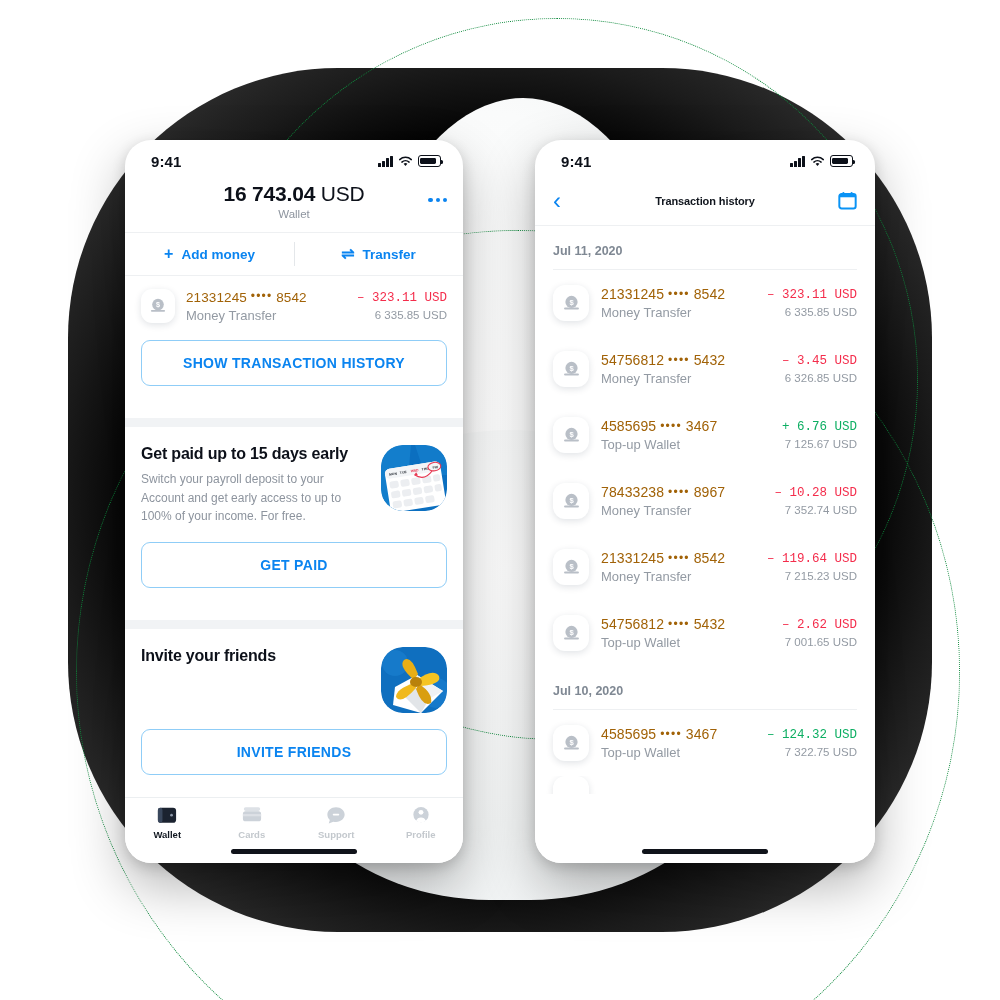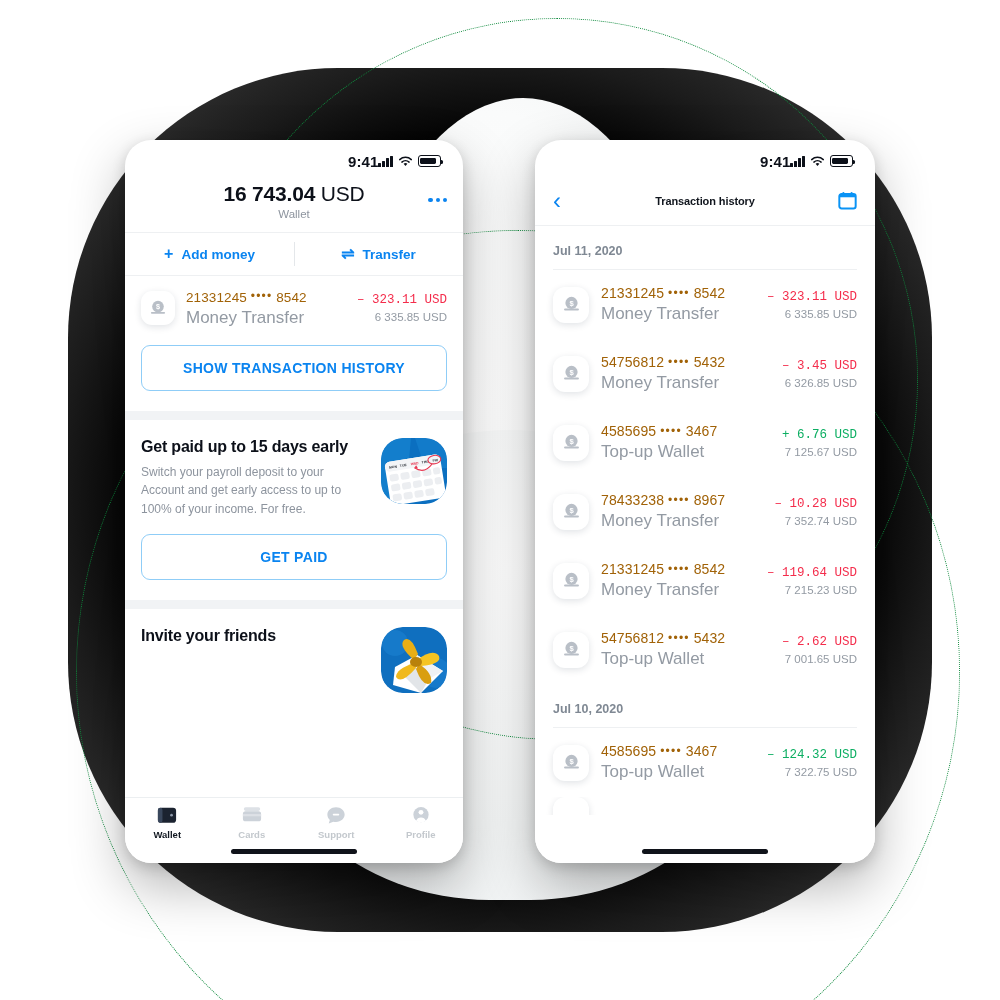--- a/index.html
+++ b/index.html
@@ -82,21 +82,21 @@
     border-radius: 26px;
     overflow: hidden;
     box-shadow: 0 22px 54px rgba(0,0,0,.30), 0 4px 14px rgba(0,0,0,.16);
   }
   .phone-left  { left: 125px; top: 140px; width: 338px; height: 723px; }
   .phone-right { left: 535px; top: 140px; width: 340px; height: 723px; }
 
   
   .statusbar {
     height: 36px;
-    display: flex; align-items: center; justify-content: flex-end;
+    display: flex; align-items: center; justify-content: space-between;
     padding: 6px 22px 0 26px;
   }
   .sb-time { font-size: 15px; font-weight: 700; color: #0c1019; letter-spacing: .1px; }
   .sb-icons { display: flex; align-items: center; gap: 5px; }
   .sb-bars { display: flex; align-items: flex-end; gap: 1.4px; height: 11px; }
   .sb-bars i { display: block; width: 2.6px; background: #0c1019; border-radius: .6px; }
   .sb-bars i:nth-child(1){ height: 4px; }
   .sb-bars i:nth-child(2){ height: 6px; }
   .sb-bars i:nth-child(3){ height: 8.5px; }
   .sb-bars i:nth-child(4){ height: 11px; }
@@ -148,29 +148,29 @@
   .txn-row { display: flex; align-items: center; padding: 13px 16px 13px 16px; gap: 11px; }
   .coin {
     width: 34px; height: 34px; border-radius: 11px; background: #fff;
     box-shadow: 0 2px 7px rgba(23,35,60,.13);
     display:flex; align-items:center; justify-content:center; flex: 0 0 auto;
   }
   .coin svg { display:block; }
   .txn-mid { flex: 1 1 auto; min-width: 0; }
   .txn-title { font-size: 13.5px; color: #a16207; letter-spacing: .1px; white-space: nowrap; }
   .txn-title .mdots { letter-spacing: 1.2px; font-size: 12px; vertical-align: 1.5px; }
-  .txn-sub { font-size: 17px; color: #939aa3; margin-top: 3px; }
+  .txn-sub { font-size: 13px; color: #939aa3; margin-top: 3px; }
   .txn-right { text-align: right; flex: 0 0 auto; }
   .txn-amt { font-size: 12.5px; font-weight: 500; white-space: nowrap; font-family: Liberation Mono, monospace; }
   .amt-neg { color: #f42c4b; }
   .amt-pos { color: #0cae62; }
   .txn-bal { font-size: 11.5px; color: #939aa3; margin-top: 4px; white-space: nowrap; }
 
   .outline-btn {
-    margin: 4px 16px 20px;
+    margin: 4px 16px 32px;
     border: 1.4px solid #8fcdf7;
     border-radius: 9px;
     color: #0a84f0;
     font-weight: 700;
     font-size: 14px;
     letter-spacing: .3px;
     text-align: center;
     padding: 14px 0;
     cursor: pointer;
     background: #fff;
@@ -383,20 +383,21 @@
               <path d="M30 36 L48 52 L40 66 L24 50Z" fill="#e2e5e8"></path>
               <path d="M33 33 q-16 -14 -10 -20 q7 -5 14 14z" fill="#e8ae16"></path>
               <path d="M36 33 q16 -12 22 -4 q3 8 -18 10z" fill="#f5c422"></path>
               <path d="M33 36 q-18 6 -18 14 q5 8 20 -9z" fill="#f0b91c"></path>
               <path d="M38 37 q14 9 12 19 q-8 5 -15 -14z" fill="#d99e10"></path>
               <ellipse cx="35" cy="35" rx="6" ry="5" fill="#b9820b"></ellipse>
             </g>
           </svg>
         </div>
       </div>
+      <div class="outline-btn" style="margin-top:16px">INVITE FRIENDS</div>
     </div>
 
     <div class="tabbar">
       <div class="tab active">
         <svg width="22" height="20" viewBox="0 0 24 22">
           <rect x="2" y="3" width="20" height="16.5" rx="3.4" fill="#1b2330"></rect>
           <rect x="2" y="3" width="5" height="16.5" rx="2.4" fill="#39475c"></rect>
           <circle cx="17" cy="11.2" r="1.5" fill="#8e99aa"></circle>
         </svg>
         <span class="tab-label">Wallet</span>

